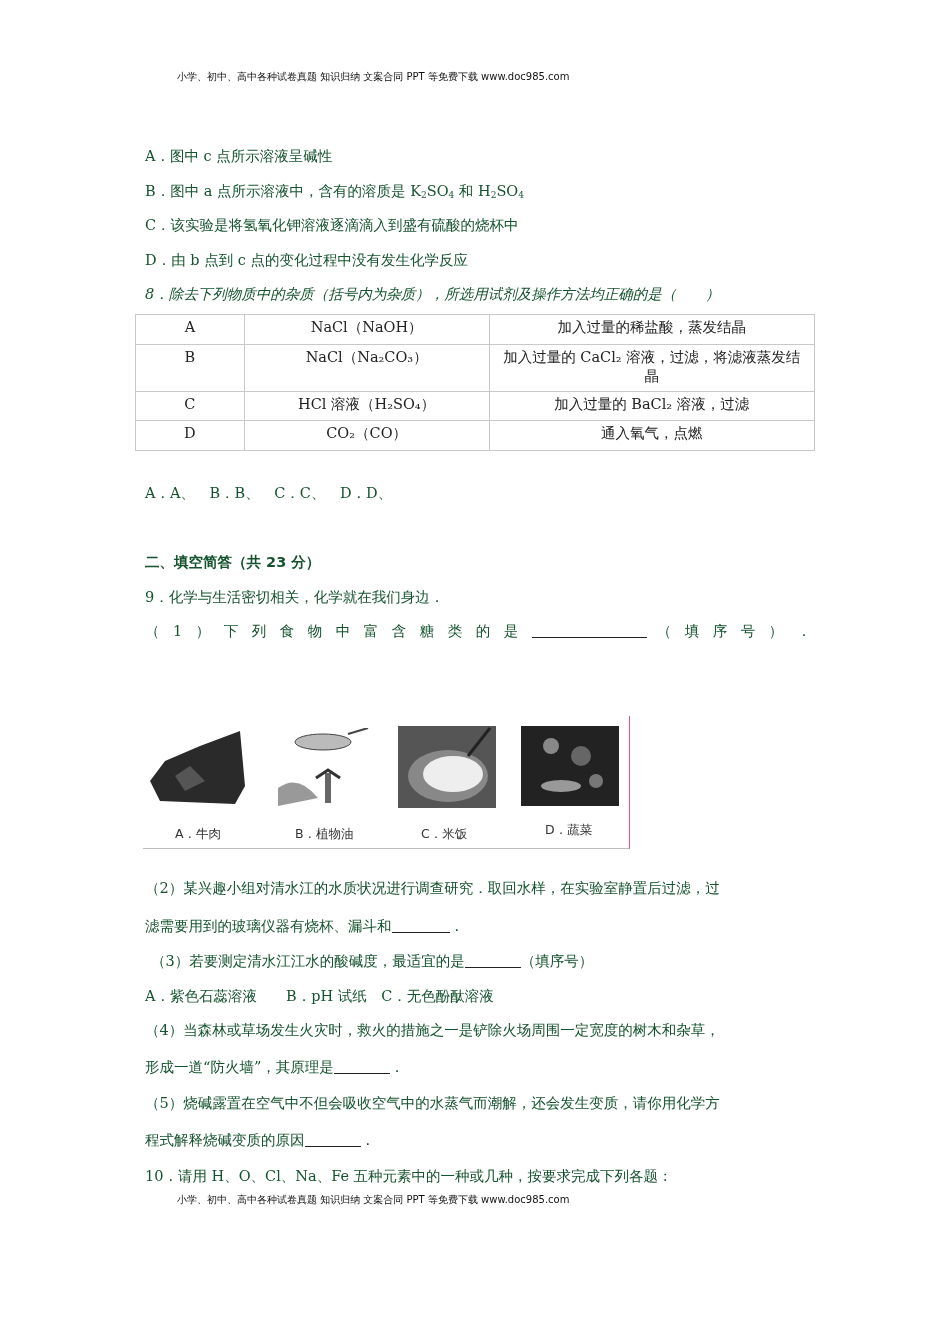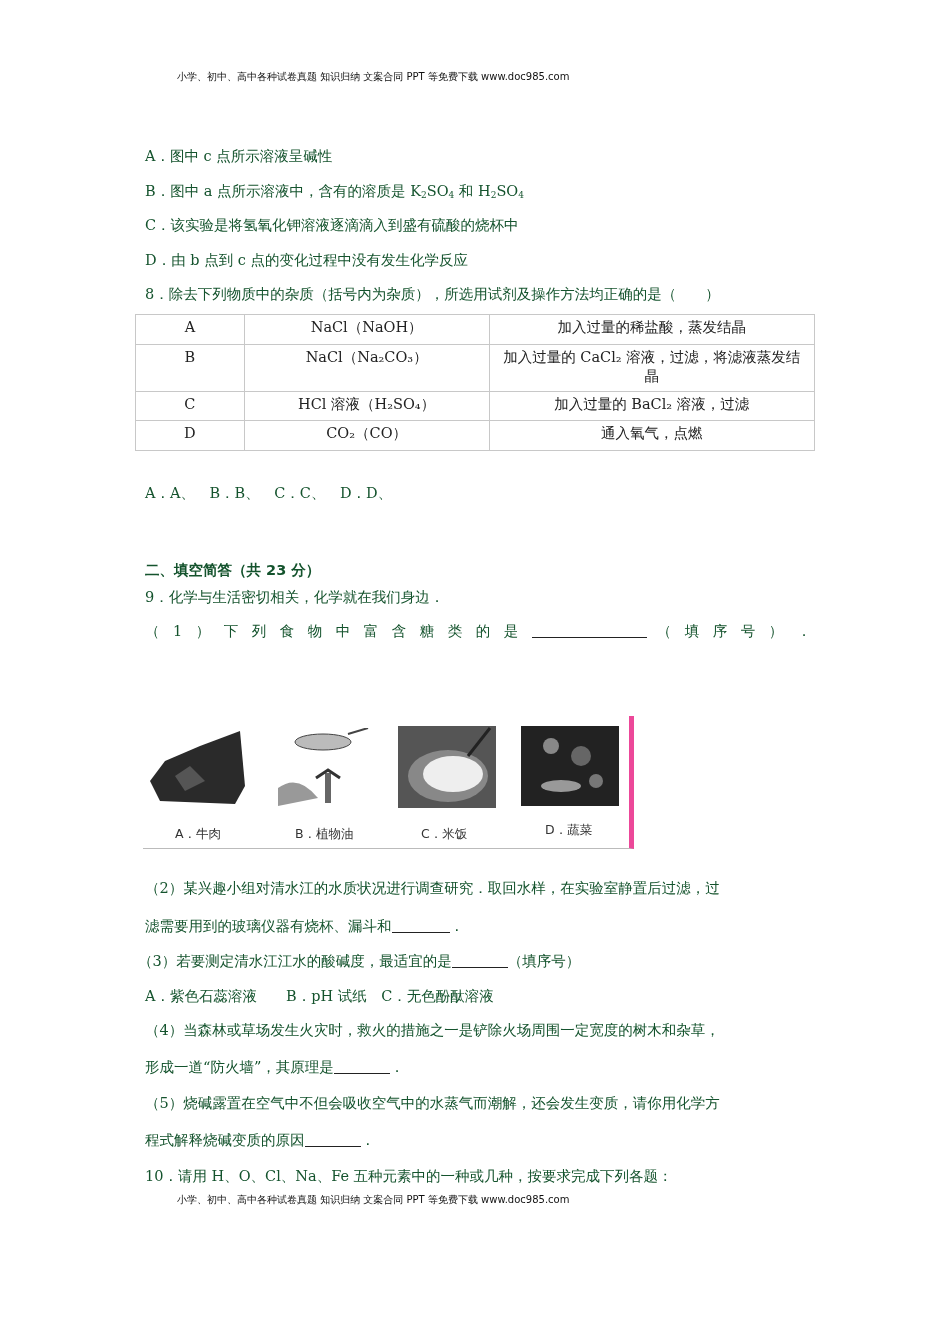--- a/index.html
+++ b/index.html
@@ -1,45 +1,45 @@
 <!DOCTYPE html>
 <html><head>
 <meta charset="utf-8">
 <style>
   html, body { margin:0; padding:0; background:#ffffff; }
   body { width:950px; height:1344px; position:relative; overflow:hidden;
          font-family: "DejaVu Serif", "Liberation Serif", serif; color:#222; }
   .abs { position:absolute; white-space:nowrap; }
   .hdr { font-family: "DejaVu Sans", "Liberation Sans", sans-serif; font-size:10px; color:#111; }
   .line { font-size:14.5px; color:#14532d; }
-  .bold { font-weight:bold; font-family:"DejaVu Sans","Liberation Sans",sans-serif;margin-top:8px; }
+  .bold { font-weight:bold; font-family:"DejaVu Sans","Liberation Sans",sans-serif; }
   sub { font-size:9px; vertical-align:-2px; }
   .blank { display:inline-block; border-bottom:1px solid #222; height:14px; vertical-align:-2px; }
   table.t { position:absolute; left:135px; top:314px; width:680px; border-collapse:collapse;
             font-size:14.5px; color:#222; }
   table.t td { border:1px solid #c8c8c8; text-align:center; vertical-align:top; padding:3px 4px 0 4px; line-height:19px; }
   .spaced { letter-spacing:13.5px; }
   .imgbox { position:absolute; left:143px; top:716px; width:486px; height:132px;
-            border-right:5px solid #ec4899; border-bottom:1px solid #bbb; }
+            border-right:1px solid #ec4899; border-bottom:1px solid #bbb; }
   .food { position:absolute; top:10px; }
   .cap { position:absolute; top:110px; font-size:12.5px; font-family:"DejaVu Sans","Liberation Sans",sans-serif; color:#333; }
 </style>
 </head>
 <body>
 
 <div class="abs hdr" style="left:177px; top:70px;">小学、初中、高中各种试卷真题 知识归纳 文案合同 PPT 等免费下载  www.doc985.com</div>
 
 <div class="abs line" style="left:145px; top:147px;">A．图中 c 点所示溶液呈碱性</div>
 <div class="abs line" style="left:145px; top:182px;">
   <span>B．图中 a 点所示溶液中，含有的溶质是 K</span><sub>2</sub><span>SO</span><sub>4</sub><span> 和 H</span><sub>2</sub><span>SO</span><sub>4</sub>
 </div>
 <div class="abs line" style="left:145px; top:216px;">C．该实验是将氢氧化钾溶液逐滴滴入到盛有硫酸的烧杯中</div>
 <div class="abs line" style="left:145px; top:251px;">D．由 b 点到 c 点的变化过程中没有发生化学反应</div>
 
-<div class="abs line" style="left:145px; top:285px;">8．除去下列物质中的杂质（括号内为杂质），所选用试剂及操作方法均正确的是（　　）</div>
+<div class="abs line" style="left:145px; top:285px;font-style:italic;">8．除去下列物质中的杂质（括号内为杂质），所选用试剂及操作方法均正确的是（　　）</div>
 
 <table class="t">
   <colgroup>
       <col style="width:109px">
       <col style="width:245px">
       <col style="width:326px">
     </colgroup>
   <tbody>
   <tr style="height:30px">
     <td>A</td>
@@ -108,21 +108,21 @@
   <div class="cap" style="left:32px;">A．牛肉</div>
   <div class="cap" style="left:152px;">B．植物油</div>
   <div class="cap" style="left:278px;">C．米饭</div>
   <div class="cap" style="left:402px; top:106px;">D．蔬菜</div>
 </div>
 
 <div class="abs line" style="left:145px; top:879px;">（2）某兴趣小组对清水江的水质状况进行调查研究．取回水样，在实验室静置后过滤，过</div>
 <div class="abs line" style="left:145px; top:917px;">
   <span>滤需要用到的玻璃仪器有烧杯、漏斗和</span><span class="blank" style="width:58px;"></span><span>．</span>
 </div>
-<div class="abs line" style="left:138px; top:952px;text-align:right;">
+<div class="abs line" style="left:151px; top:952px;text-align:right;">
   <span>（3）若要测定清水江江水的酸碱度，最适宜的是</span><span class="blank" style="width:56px;"></span><span>（填序号）</span>
 </div>
 <div class="abs line" style="left:145px; top:987px;text-align:center;">A．紫色石蕊溶液　　B．pH 试纸　C．无色酚酞溶液</div>
 <div class="abs line" style="left:145px; top:1021px;">（4）当森林或草场发生火灾时，救火的措施之一是铲除火场周围一定宽度的树木和杂草，</div>
 <div class="abs line" style="left:145px; top:1058px;">
   <span>形成一道“防火墙”，其原理是</span><span class="blank" style="width:56px;"></span><span>．</span>
 </div>
 <div class="abs line" style="left:145px; top:1094px;">（5）烧碱露置在空气中不但会吸收空气中的水蒸气而潮解，还会发生变质，请你用化学方</div>
 <div class="abs line" style="left:145px; top:1131px;">
   <span>程式解释烧碱变质的原因</span><span class="blank" style="width:56px;"></span><span>．</span>

